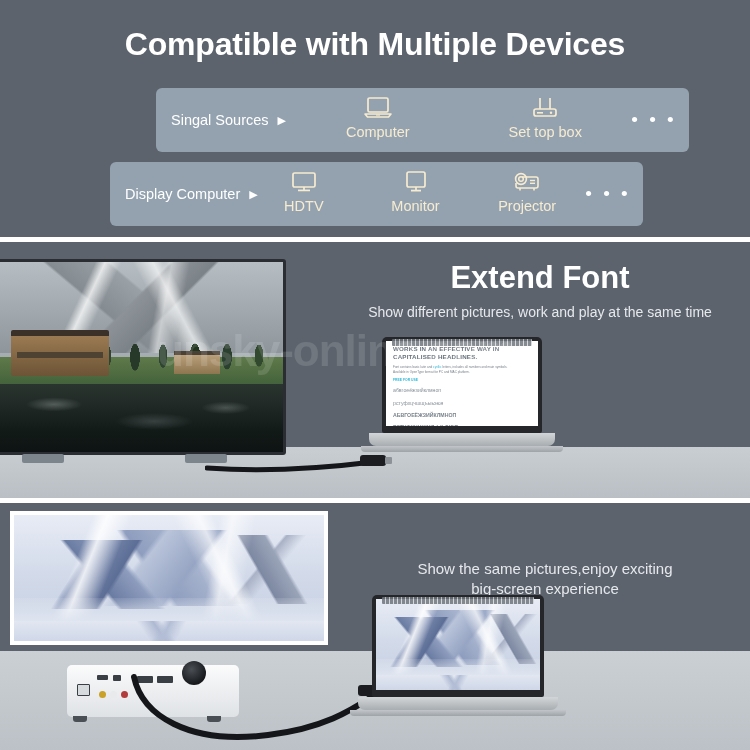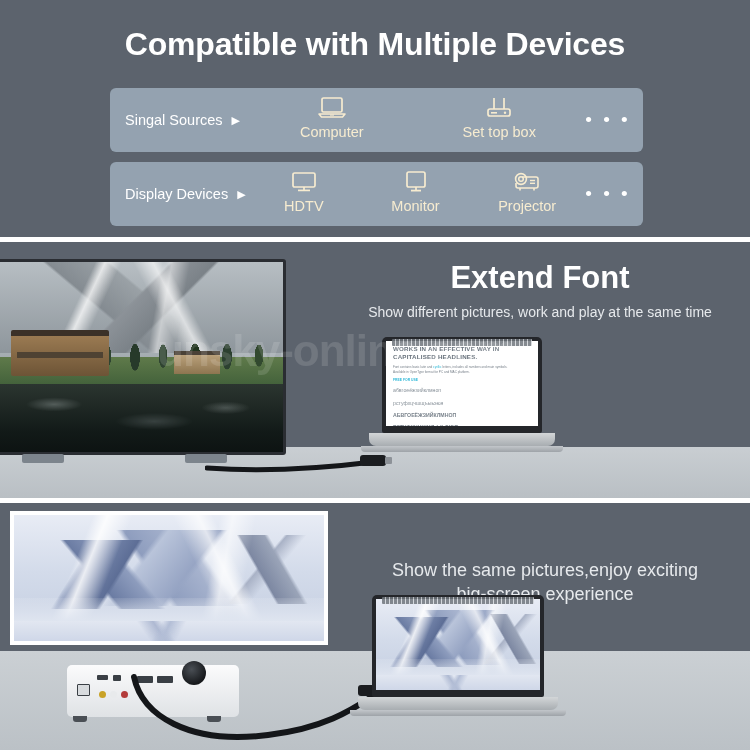--- a/index.html
+++ b/index.html
@@ -16,21 +16,21 @@
   .main-title {
     position: absolute; left: 0; top: 26px; width: 750px;
     text-align: center; color: #ffffff;
     font-size: 32px; font-weight: bold; letter-spacing: -0.2px;
   }
   .dev-panel {
     position: absolute; left: 110px; width: 533px; height: 64px;
     background: #94a2b0; border-radius: 6px;
     display: flex; align-items: center;
   }
-  .dev-panel.row1 { top: 88px; }
+  .dev-panel.row1 { top: 88px; margin-left: 46px; }
   .dev-panel.row2 { top: 162px; }
   .row-label {
     display: flex; align-items: center; gap: 9px;
     padding-left: 15px; min-width: 148px;
     color: #ffffff; font-size: 14.5px; white-space: nowrap;
   }
   .row-label .arrow { font-size: 11px; line-height: 1; color: #ffffff; }
   .dev-items { display: flex; align-items: center; flex: 1; gap: 20px; }
   .dev-item {
     flex: 1; display: flex; flex-direction: column;
@@ -122,21 +122,21 @@
   .spec .cyr { font-size: 5.2px; line-height: 1.4; margin-top: 5px; color: #8a939b; }
   .spec .cyr.b { font-weight: bold; color: #79828b; }
   .plug { position: absolute; width: 26px; height: 11px; background: #1b1d20; border-radius: 3px; }
   .plug::after { content:""; position:absolute; right:-6px; top:2px; width:7px; height:7px; background:#8d9298; border-radius:1px; }
 
   
   .sec-mirror { position: absolute; left: 0; top: 503px; width: 750px; height: 247px; background: #5c636d; overflow: hidden; }
   .mirror-title { left: 330px; top: 16px; width: 420px; font-size: 31px; }
   .mirror-sub {
     position: absolute; left: 350px; top: 56px; width: 390px;
-    text-align: center; color: #e6e9ec; font-size: 18px; line-height: 1.32;
+    text-align: center; color: #e6e9ec; font-size: 15px; line-height: 1.32;
   }
   .proj-screen { position: absolute; left: 10px; top: 8px; width: 318px; height: 134px; background: #ffffff; padding: 4px; }
   .proj-img { width: 100%; height: 100%; overflow: hidden; position: relative; }
   .snow-sky { position: absolute; inset: 0; background: linear-gradient(#e8ecf5, #d3dbea 45%, #c3cde0); }
   .snow-far { position: absolute; left: 0; top: 12%; width: 100%; height: 60%;
     background:
       linear-gradient(128deg, transparent 40%, #b9c4da 42%, #97a5c4 56%, transparent 58%),
       linear-gradient(-126deg, transparent 38%, #aab6d0 40%, #8e9dbe 55%, transparent 57%); }
   .snow-mid { position: absolute; left: 2%; top: 20%; width: 60%; height: 55%;
     background:
@@ -225,21 +225,21 @@
           <span class="cap">Set top box</span>
         </div>
 
 
       </div>
       <div class="dots">• • •</div>
     </div>
 
     <div class="dev-panel row2">
       <div class="row-label">
-        <span>Display Devices</span>
+        <span>Display Computer</span>
         <span class="arrow">▶</span>
       </div>
       <div class="dev-items">
 
         <div class="dev-item">
           <span class="ico">
             <svg width="30" height="24" viewBox="0 0 30 24">
               <rect x="4" y="3" width="22" height="14" rx="1.6" fill="none" stroke="#f7ecd0" stroke-width="1.7"></rect>
               <line x1="15" y1="17" x2="15" y2="20" stroke="#f7ecd0" stroke-width="1.7"></line>
               <line x1="9" y1="20.4" x2="21" y2="20.4" stroke="#f7ecd0" stroke-width="1.7"></line>

